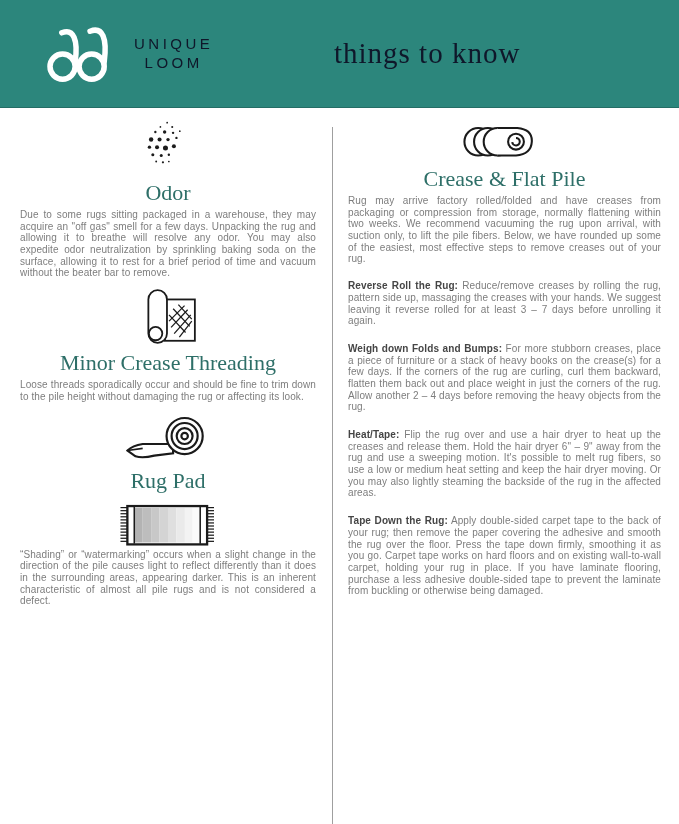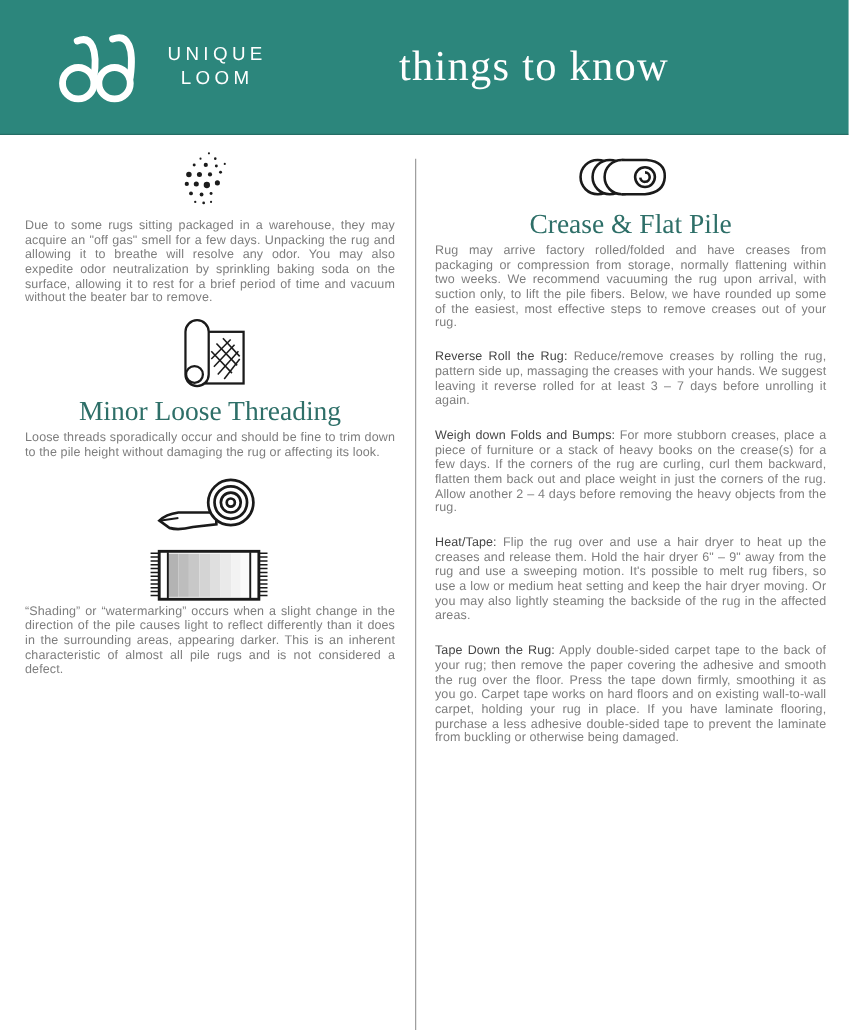--- a/index.html
+++ b/index.html
@@ -9,46 +9,46 @@
     -webkit-font-smoothing:antialiased;
   }
   
   .header {
     height:108px; background:#2c867c; display:flex; align-items:center;
     padding:0 30px 0 42px; box-sizing:border-box;
     border-bottom:1px solid rgba(0,0,0,0.18);
   }
   .logo-svg { display:block; }
   .brand-text {
-    color:#ffffff; font-size:15px; letter-spacing:3.5px; line-height:1.25;
+    color:#0f172a; font-size:15px; letter-spacing:3.5px; line-height:1.25;
     text-align:center; margin-left:10px; font-weight:400;
   }
   .header-title {
-    flex:1; text-align:center; color:#ffffff;
-    font-family:"Liberation Serif", serif; font-size:34px; letter-spacing:1px;
+    flex:1; text-align:center; color:#0f172a;
+    font-family:"Liberation Serif", serif; font-size:29px; letter-spacing:1px;
     padding-right:8px; font-weight:500;
   }
   
   .main { display:flex; height:716px; box-sizing:border-box; }
   .col-left  { width:332px; box-sizing:border-box; padding:13px 16px 0 20px; }
   .divider   { width:1px; background:#9f9f9f; margin-top:19px; }
   .col-right { flex:1; box-sizing:border-box; padding:13px 18px 12px 15px; }
 
   .icn { display:block; margin:0 auto; }
   .section { margin-bottom:9px; }
   .section-title {
     font-family:"Liberation Serif", serif; color:#2e6f68; font-size:22px;
     text-align:center; margin:5px 0 3px; font-weight:500;
   }
   .body-text {
     color:#7d7d7d; font-size:10px; line-height:1.17; text-align:justify;
     margin:0; letter-spacing:0.1px;
   }
   .tip { margin:0 0 16px; }
-  .tip b { color:#454545; font-weight:normal; }
+  .tip b { color:#454545; font-weight:bold; }
   .intro-gap { margin-bottom:15px; }
 </style>
 </head>
 <body>
 
 <div class="header">
   <span>
     <svg class="logo-svg" width="82" height="66" viewBox="0 0 104 84" fill="none" stroke="#ffffff" stroke-width="7" stroke-linecap="round">
       <circle cx="26" cy="58" r="16"></circle>
       <circle cx="63" cy="58" r="16"></circle>
@@ -86,55 +86,57 @@
             <circle cx="27" cy="32" r="3"></circle>
             <circle cx="37" cy="30" r="2.4"></circle>
           <circle cx="12" cy="40" r="1.8"></circle>
             <circle cx="22" cy="41" r="1.8"></circle>
             <circle cx="31" cy="40" r="1.4"></circle>
           <circle cx="16" cy="48" r="1.1"></circle>
             <circle cx="24" cy="49" r="1.3"></circle>
             <circle cx="31" cy="48" r="1"></circle>
         </svg>
       </span>
+      <div class="section-title">Odor</div>
       <p class="body-text">Due to some rugs sitting packaged in a warehouse, they may acquire an "off gas" smell for a few days. Unpacking the rug and allowing it to breathe will resolve any odor. You may also expedite odor neutralization by sprinkling baking soda on the surface, allowing it to rest for a brief period of time and vacuum without the beater bar to remove.</p>
     </div>
 
     <div class="section">
       <span>
         <svg class="icn" width="62" height="57" viewBox="0 0 120 110" fill="#ffffff" stroke="#1a1a1a" stroke-width="3.5">
           <rect x="54" y="22" width="58" height="80"></rect>
           <g stroke-width="2.4" fill="none">
             <path d="M62,64 L92,34"></path>
               <path d="M66,76 L98,42"></path>
               <path d="M72,88 L104,52"></path>
               <path d="M82,95 L106,64"></path>
             <path d="M62,52 L94,86"></path>
               <path d="M70,40 L102,74"></path>
               <path d="M80,32 L106,60"></path>
           </g>
           <rect x="22" y="4" width="36" height="102" rx="18"></rect>
           <circle cx="36" cy="88" r="13"></circle>
         </svg>
       </span>
-      <div class="section-title">Minor Loose Threading</div>
+      <div class="section-title">Minor Crease Threading</div>
       <p class="body-text">Loose threads sporadically occur and should be fine to trim down to the pile height without damaging the rug or affecting its look.</p>
     </div>
 
     <div class="section">
       <span>
         <svg class="icn" width="94" height="51" viewBox="0 0 130 70" fill="#ffffff" stroke="#1a1a1a" stroke-width="3">
           <path d="M 72,44 L 30,44 Q 16,46 9,53 L 20,61 Q 30,64 46,60 L 72,57 Z"></path>
           <path d="M 9,53 L 30,50" fill="none" stroke-width="2.2"></path>
           <circle cx="88" cy="33" r="25"></circle>
           <circle cx="88" cy="33" r="18"></circle>
           <circle cx="88" cy="33" r="11"></circle>
           <circle cx="88" cy="33" r="4.5"></circle>
         </svg>
       </span>
+      <div class="section-title">Rug Pad</div>
     </div>
 
     <div class="section">
       <span>
         <svg class="icn" width="100" height="46" viewBox="0 0 130 60">
           <g stroke="#1a1a1a" stroke-width="1.6">
             <path d="M3,6 H12"></path>
               <path d="M3,10 H12"></path>
               <path d="M3,14 H12"></path>
               <path d="M3,18 H12"></path>

